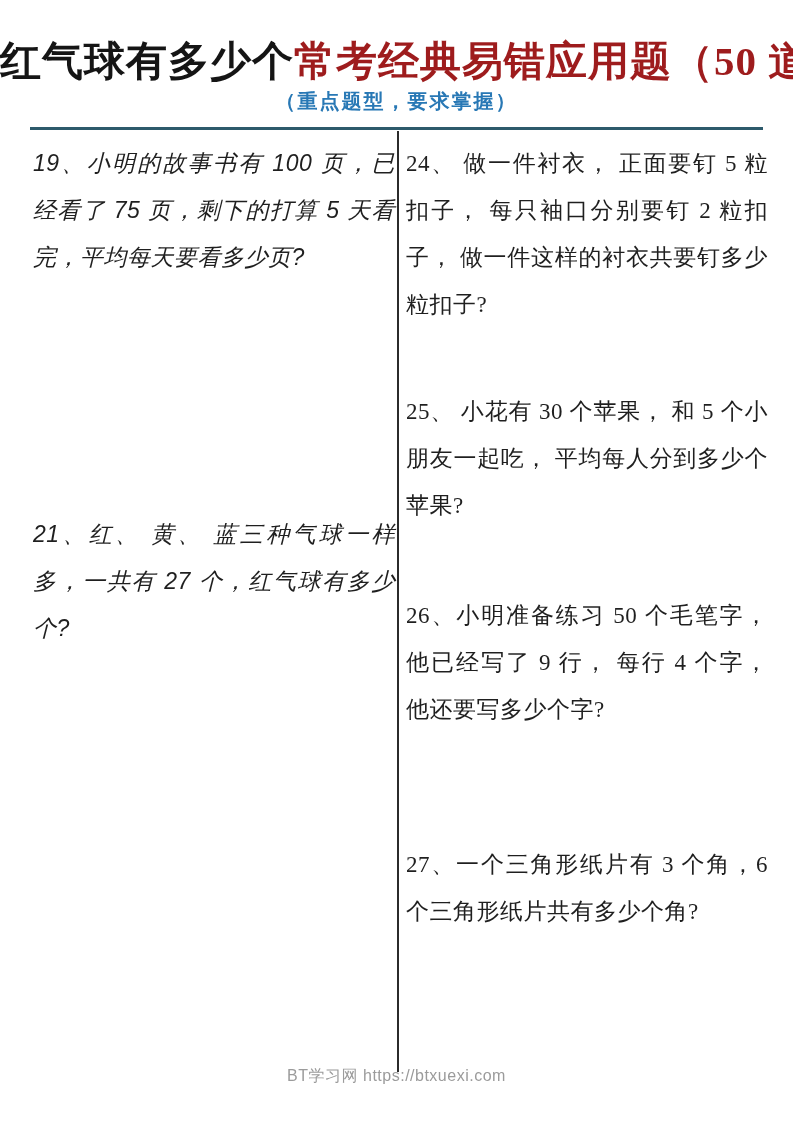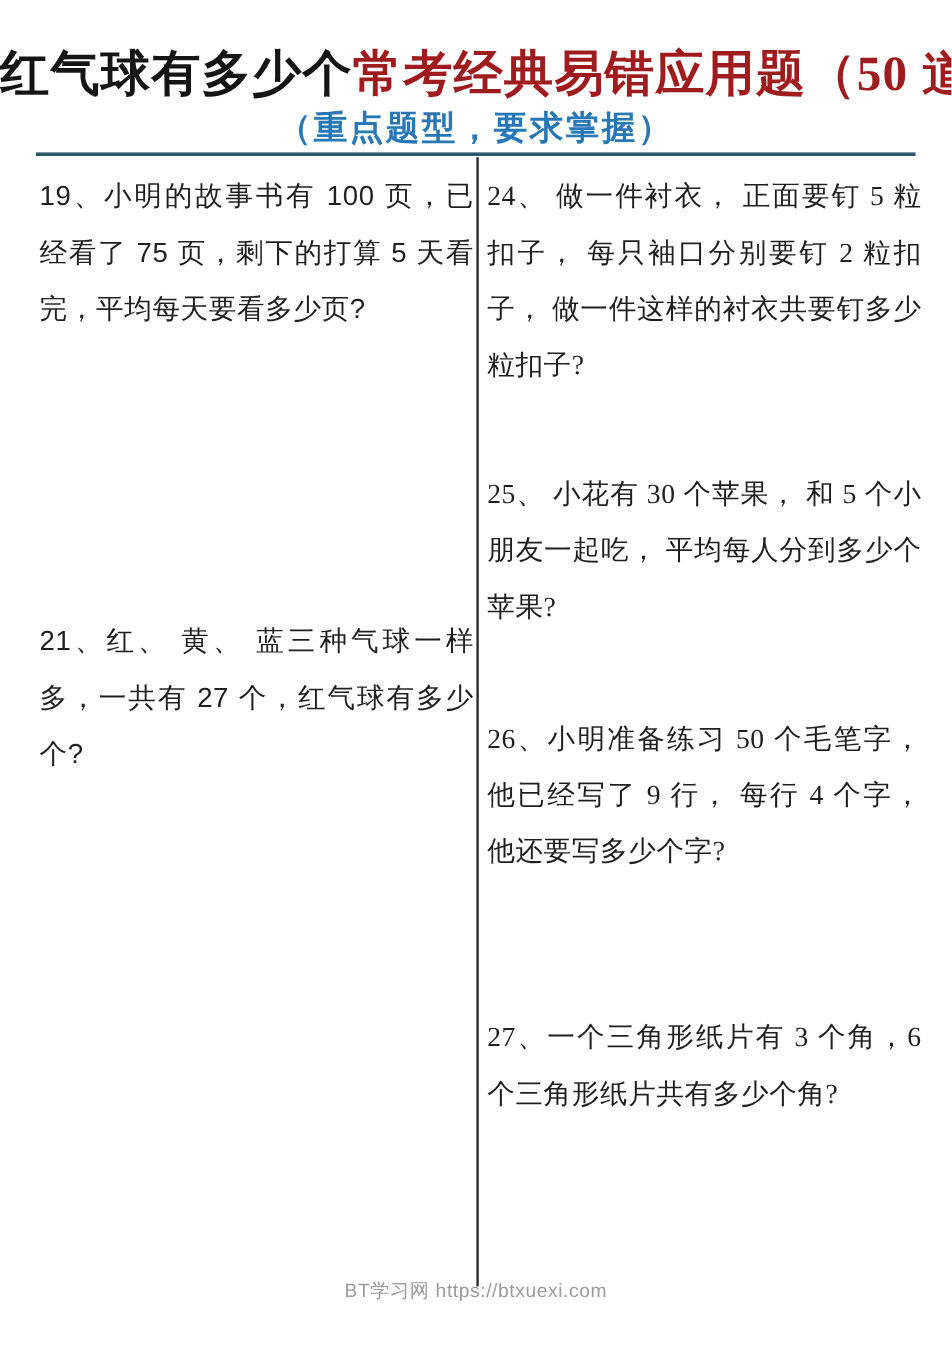--- a/index.html
+++ b/index.html
@@ -23,21 +23,21 @@
     color: #151515;
     letter-spacing: 1px;
     white-space: nowrap;
   }
   .title .red { color: #9e1c1d; }
   .subtitle {
     position: absolute;
     top: 88px; left: 0; width: 100%;
     text-align: center;
     font-family: "Liberation Serif", "DejaVu Serif", serif;
-    font-size: 28px;
+    font-size: 20px;
     font-weight: 700;
     color: #2878b5;
     letter-spacing: 2px;
   }
   .rule {
     position: absolute;
     top: 127px; left: 30px;
     width: 733px; height: 3px;
     background: #2d5a6b;
   }
@@ -46,21 +46,21 @@
     top: 131px; left: 397px;
     width: 2px; height: 941px;
     background: #2b2b2b;
   }
   .col {
     position: absolute;
     top: 131px;
     width: 362px;
     height: 941px;
   }
-  .col.left  { left: 33px; }
+  .col.left  { left: 33px; font-style: italic; }
   .col.right { left: 406px; font-family: Liberation Serif, serif; }
   .q {
     position: absolute;
     left: 0; width: 100%;
     font-size: 23px;
     line-height: 47px;
     color: #1f1f1f;
     text-align: justify;
     letter-spacing: 0.5px;
   }

